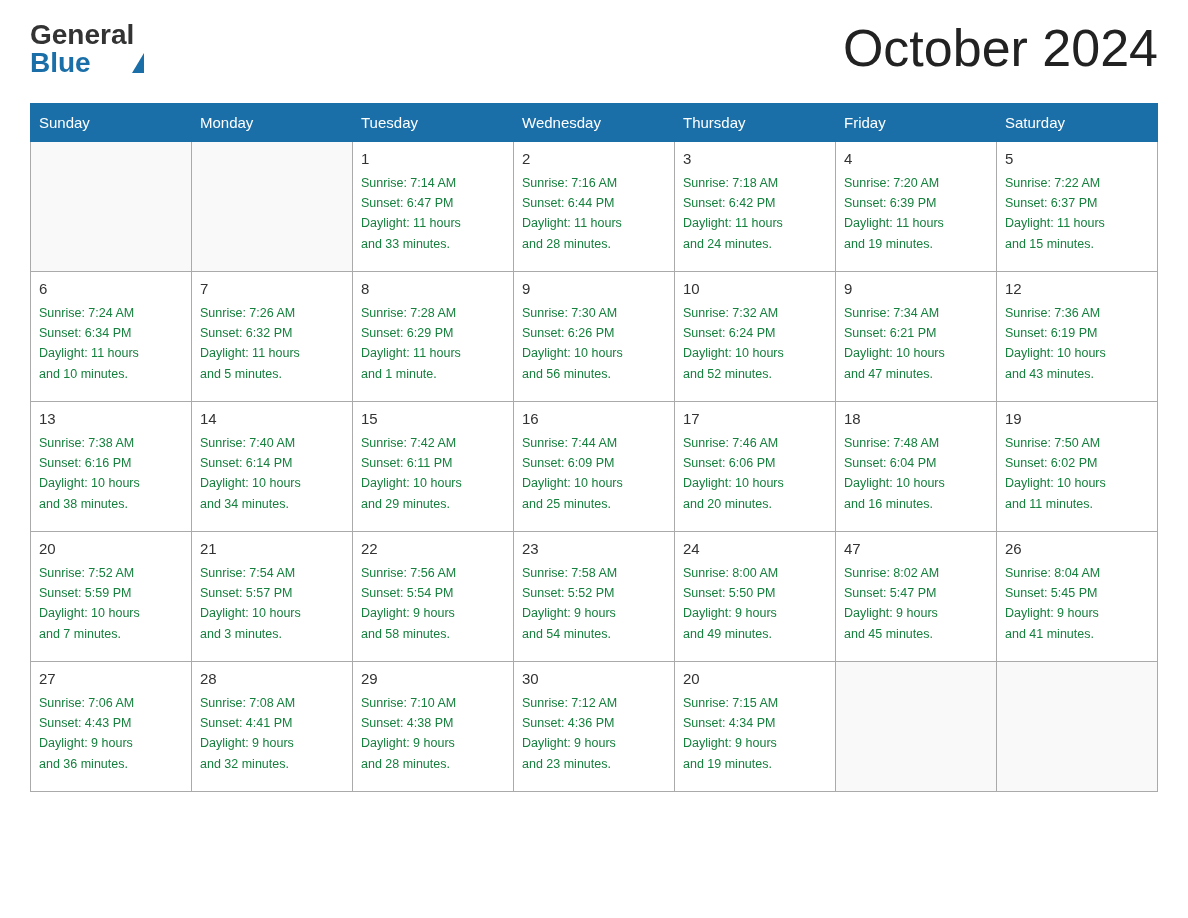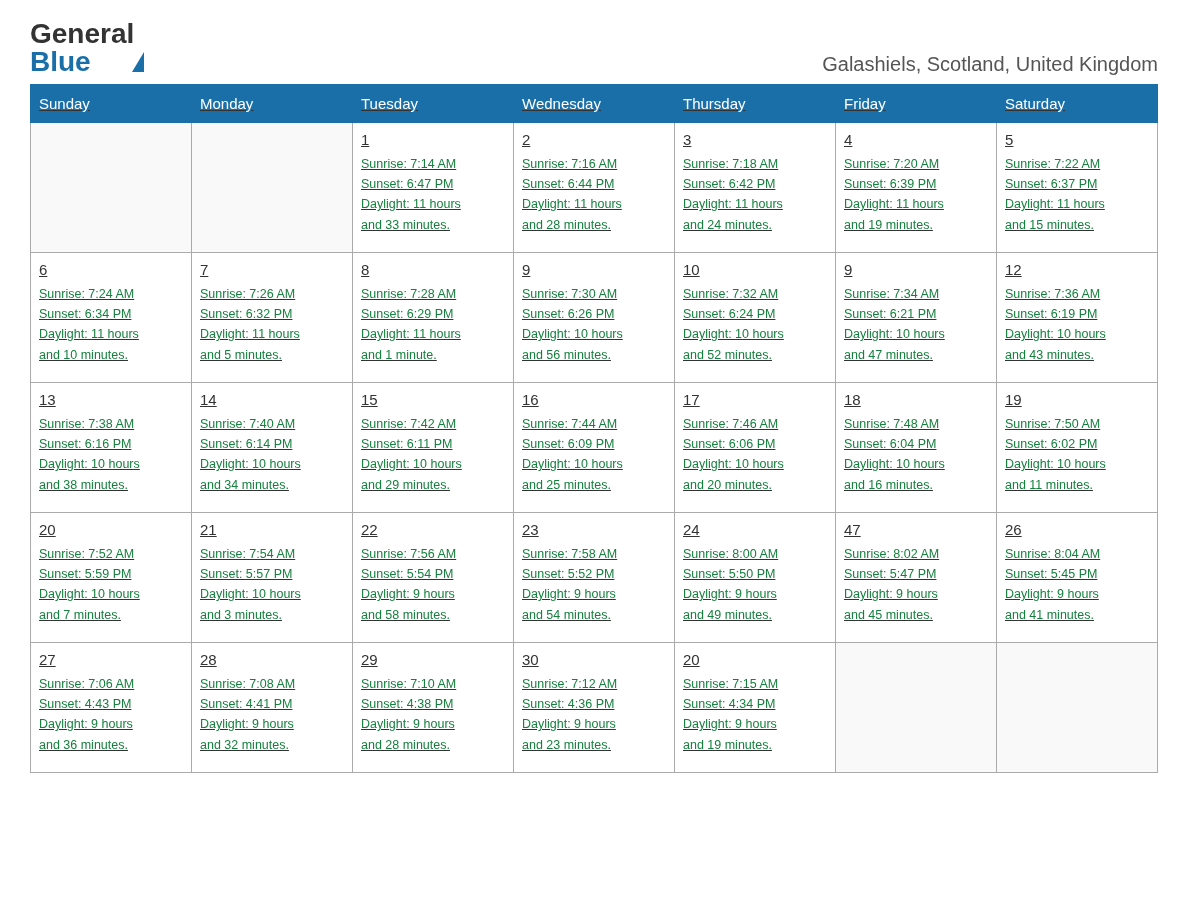--- a/index.html
+++ b/index.html
@@ -56,22 +56,21 @@
       line-height: 1.1;
     }
     .location {
       font-size: 20px;
       color: #555;
       margin-top: 4px;
     }
     .calendar {
       width: 100%;
       border-collapse: collapse;
-      margin-top: 8px;
-      text-decoration: underline;
+      margin-top: 26px;
     }
     .calendar thead tr {
       background-color: #1a6fa8;
     }
     .calendar thead th {
       color: #fff;
       font-size: 15px;
       font-weight: normal;
       padding: 10px 8px;
       text-align: left;
@@ -108,21 +107,21 @@
 
 <div class="header">
   <div class="logo">
     <span class="logo-general">General</span>
     <span class="logo-blue">
       <span>Blue</span>
       <span class="logo-triangle"></span>
     </span>
   </div>
   <div class="title-section">
-    <div class="location">Galashiels, Scotland, United Kingdom</div>
+    <div class="month-title">October 2024</div>
   </div>
 </div>
 
 <table class="calendar">
   <thead>
     <tr>
     <th>Sunday</th>
         <th>Monday</th>
         <th>Tuesday</th>
         <th>Wednesday</th>

